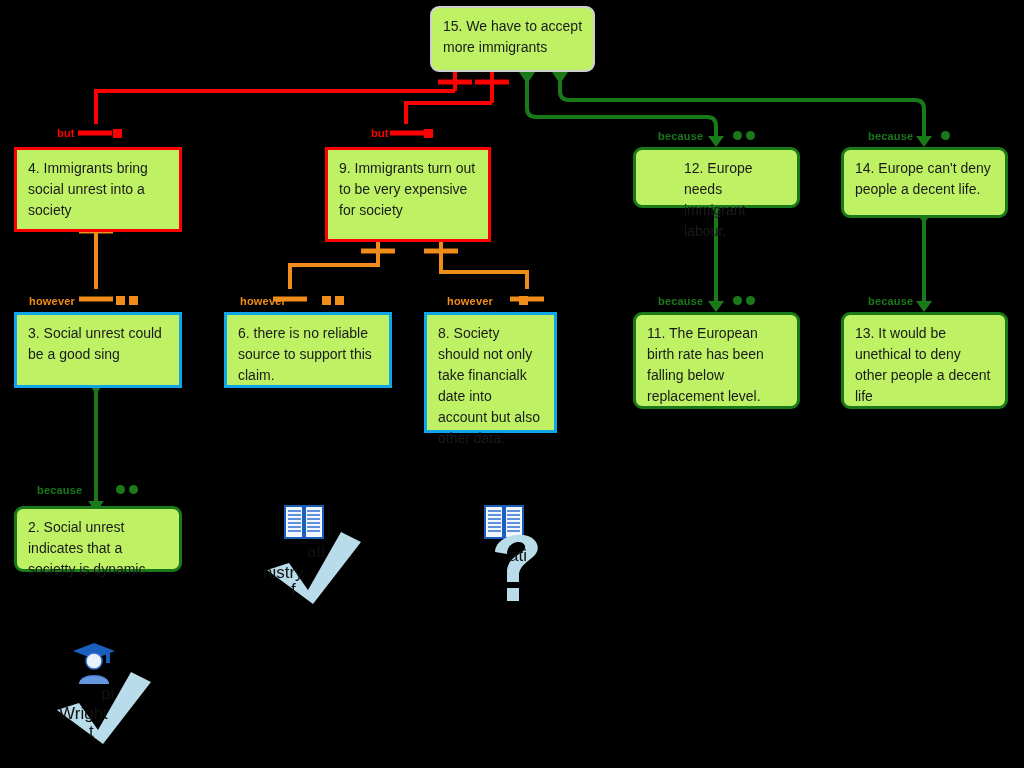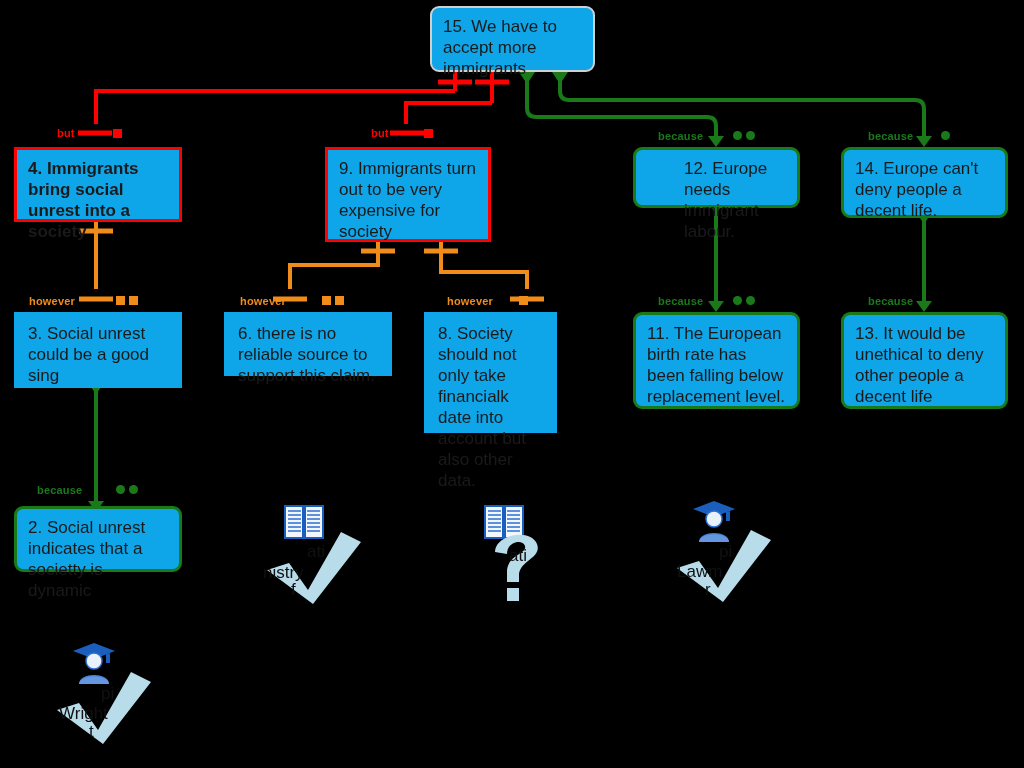--- a/index.html
+++ b/index.html
@@ -4,22 +4,22 @@
 <style>
   html,body{margin:0;padding:0;background:#000;}
   body{width:1024px;height:768px;position:relative;overflow:hidden;
        font-family:"Liberation Sans","DejaVu Sans",sans-serif;}
   #stage{position:absolute;left:0;top:0;width:1024px;height:768px;}
 
   
   #wires{position:absolute;left:0;top:0;width:1024px;height:768px;}
 
   
-  .node{position:absolute;background:#0ea5e9;box-sizing:border-box;
-        color:#1a1a1a;font-size:17px;line-height:21px;
+  .node{position:absolute;background:#bef264;box-sizing:border-box;
+        color:#1a1a1a;font-size:14px;line-height:21px;
         padding:8px 10px 8px 11px;}
   .node.red   {border:3px solid #ff0000;border-radius:0;}
   .node.orange{border:3px solid #0ea5e9;border-radius:0;}
   .node.green {border:3px solid #1a7a1a;border-radius:9px;}
   .node.plain {border:2px solid #cfcfcf;border-radius:9px;}
 
   
   .rel{position:absolute;font-size:11px;font-weight:bold;letter-spacing:.2px;
        white-space:nowrap;}
   .rel.but     {color:#ff0000;}
@@ -108,31 +108,31 @@
       <g stroke="#1a7a1a">
         <path d="M96,388 L96,506"></path>
         <polygon points="88,383 104,383 96,394" fill="#1a7a1a" stroke="none"></polygon>
         <polygon points="88,501 104,501 96,512" fill="#1a7a1a" stroke="none"></polygon>
       </g>
     </g>
   </svg>
 
   <div class="node plain" style="left:430px;top:6px;width:165px;height:66px;">15. We have to accept more immigrants</div>
 
-  <div class="node red" style="left:14px;top:147px;width:168px;height:75px;font-weight:bold;">4. Immigrants bring social unrest into a society</div>
+  <div class="node red" style="left:14px;top:147px;width:168px;height:85px;">4. Immigrants bring social unrest into a society</div>
 
   <div class="node red" style="left:325px;top:147px;width:166px;height:95px;">9. Immigrants turn out to be very expensive for society</div>
 
   <div class="node green" style="left:633px;top:147px;width:167px;height:61px;padding-left:48px;">12. Europe needs immigrant labour.</div>
 
   <div class="node green" style="left:841px;top:147px;width:167px;height:71px;">14. Europe can't deny people a decent life.</div>
 
   <div class="node orange" style="left:14px;top:312px;width:168px;height:76px;">3. Social unrest could be a good sing</div>
 
-  <div class="node orange" style="left:224px;top:312px;width:168px;height:64px;">6. there is no reliable source to support this claim.</div>
+  <div class="node orange" style="left:224px;top:312px;width:168px;height:76px;">6. there is no reliable source to support this claim.</div>
 
   <div class="node orange" style="left:424px;top:312px;width:133px;height:121px;">8.  Society should not only take financialk date into account but also other data.</div>
 
   <div class="node green" style="left:633px;top:312px;width:167px;height:97px;">11. The European birth rate has been falling below replacement level.</div>
 
   <div class="node green" style="left:841px;top:312px;width:167px;height:97px;">13. It would be unethical to deny other people a decent life</div>
 
   <div class="node green" style="left:14px;top:506px;width:168px;height:66px;">2. Social unrest indicates that a societty is dynamic</div>
 
   <div class="rel but" style="left:57px;top:127px;">but</div>
@@ -195,35 +195,20 @@
       <rect x="21" y="5" width="4" height="34" fill="#1b5fbe"></rect>
     </svg>
     <svg class="tick" viewBox="0 0 104 75" style="left:18px;">
       <path d="M22,22 C22,4 58,-2 64,14 C69,28 48,30 46,44 L46,52 L34,52 L34,40
                C36,24 54,24 52,16 C50,9 34,11 34,24 Z" fill="#b8dcea"></path>
       <rect x="34" y="58" width="12" height="13" fill="#b8dcea"></rect>
     </svg>
     <span class="frag" style="left:54px;top:46px;">ati</span>
   </div>
 
-  <div class="badge" style="left:665px;top:498px;">
-    <svg class="glyph" viewBox="0 0 46 46">
-      <path d="M23,3 L44,11 L23,19 L2,11 Z" fill="#1b5fbe"></path>
-      <path d="M35,14 L35,23 L39,23 L39,13 Z" fill="#1b5fbe"></path>
-      <circle cx="23" cy="21" r="8" fill="#e9f2fb" stroke="#2f6fd0" stroke-width="1.5"></circle>
-      <path d="M8,44 C8,32 38,32 38,44 Z" fill="#4a82d6"></path>
-      <path d="M8,44 C8,34 38,34 38,44 Z" fill="#6f9fe3" opacity=".7"></path>
-    </svg>
-    <svg class="tick" viewBox="0 0 104 75">
-      <path d="M6,40 L28,33 L47,60 L80,2 L100,12 L52,74 Z" fill="#b8dcea"></path>
-    </svg>
-    <span class="frag" style="left:54px;top:44px;">pi</span>
-    <span class="frag" style="left:12px;top:64px;">Lawm</span>
-    <span class="frag" style="left:40px;top:82px;">r</span>
-  </div>
 
   <div class="badge" style="left:45px;top:640px;">
     <svg class="glyph" viewBox="0 0 46 46">
       <path d="M23,3 L44,11 L23,19 L2,11 Z" fill="#1b5fbe"></path>
       <path d="M35,14 L35,23 L39,23 L39,13 Z" fill="#1b5fbe"></path>
       <circle cx="23" cy="21" r="8" fill="#e9f2fb" stroke="#2f6fd0" stroke-width="1.5"></circle>
       <path d="M8,44 C8,32 38,32 38,44 Z" fill="#4a82d6"></path>
       <path d="M8,44 C8,34 38,34 38,44 Z" fill="#6f9fe3" opacity=".7"></path>
     </svg>
     <svg class="tick" viewBox="0 0 104 75">

